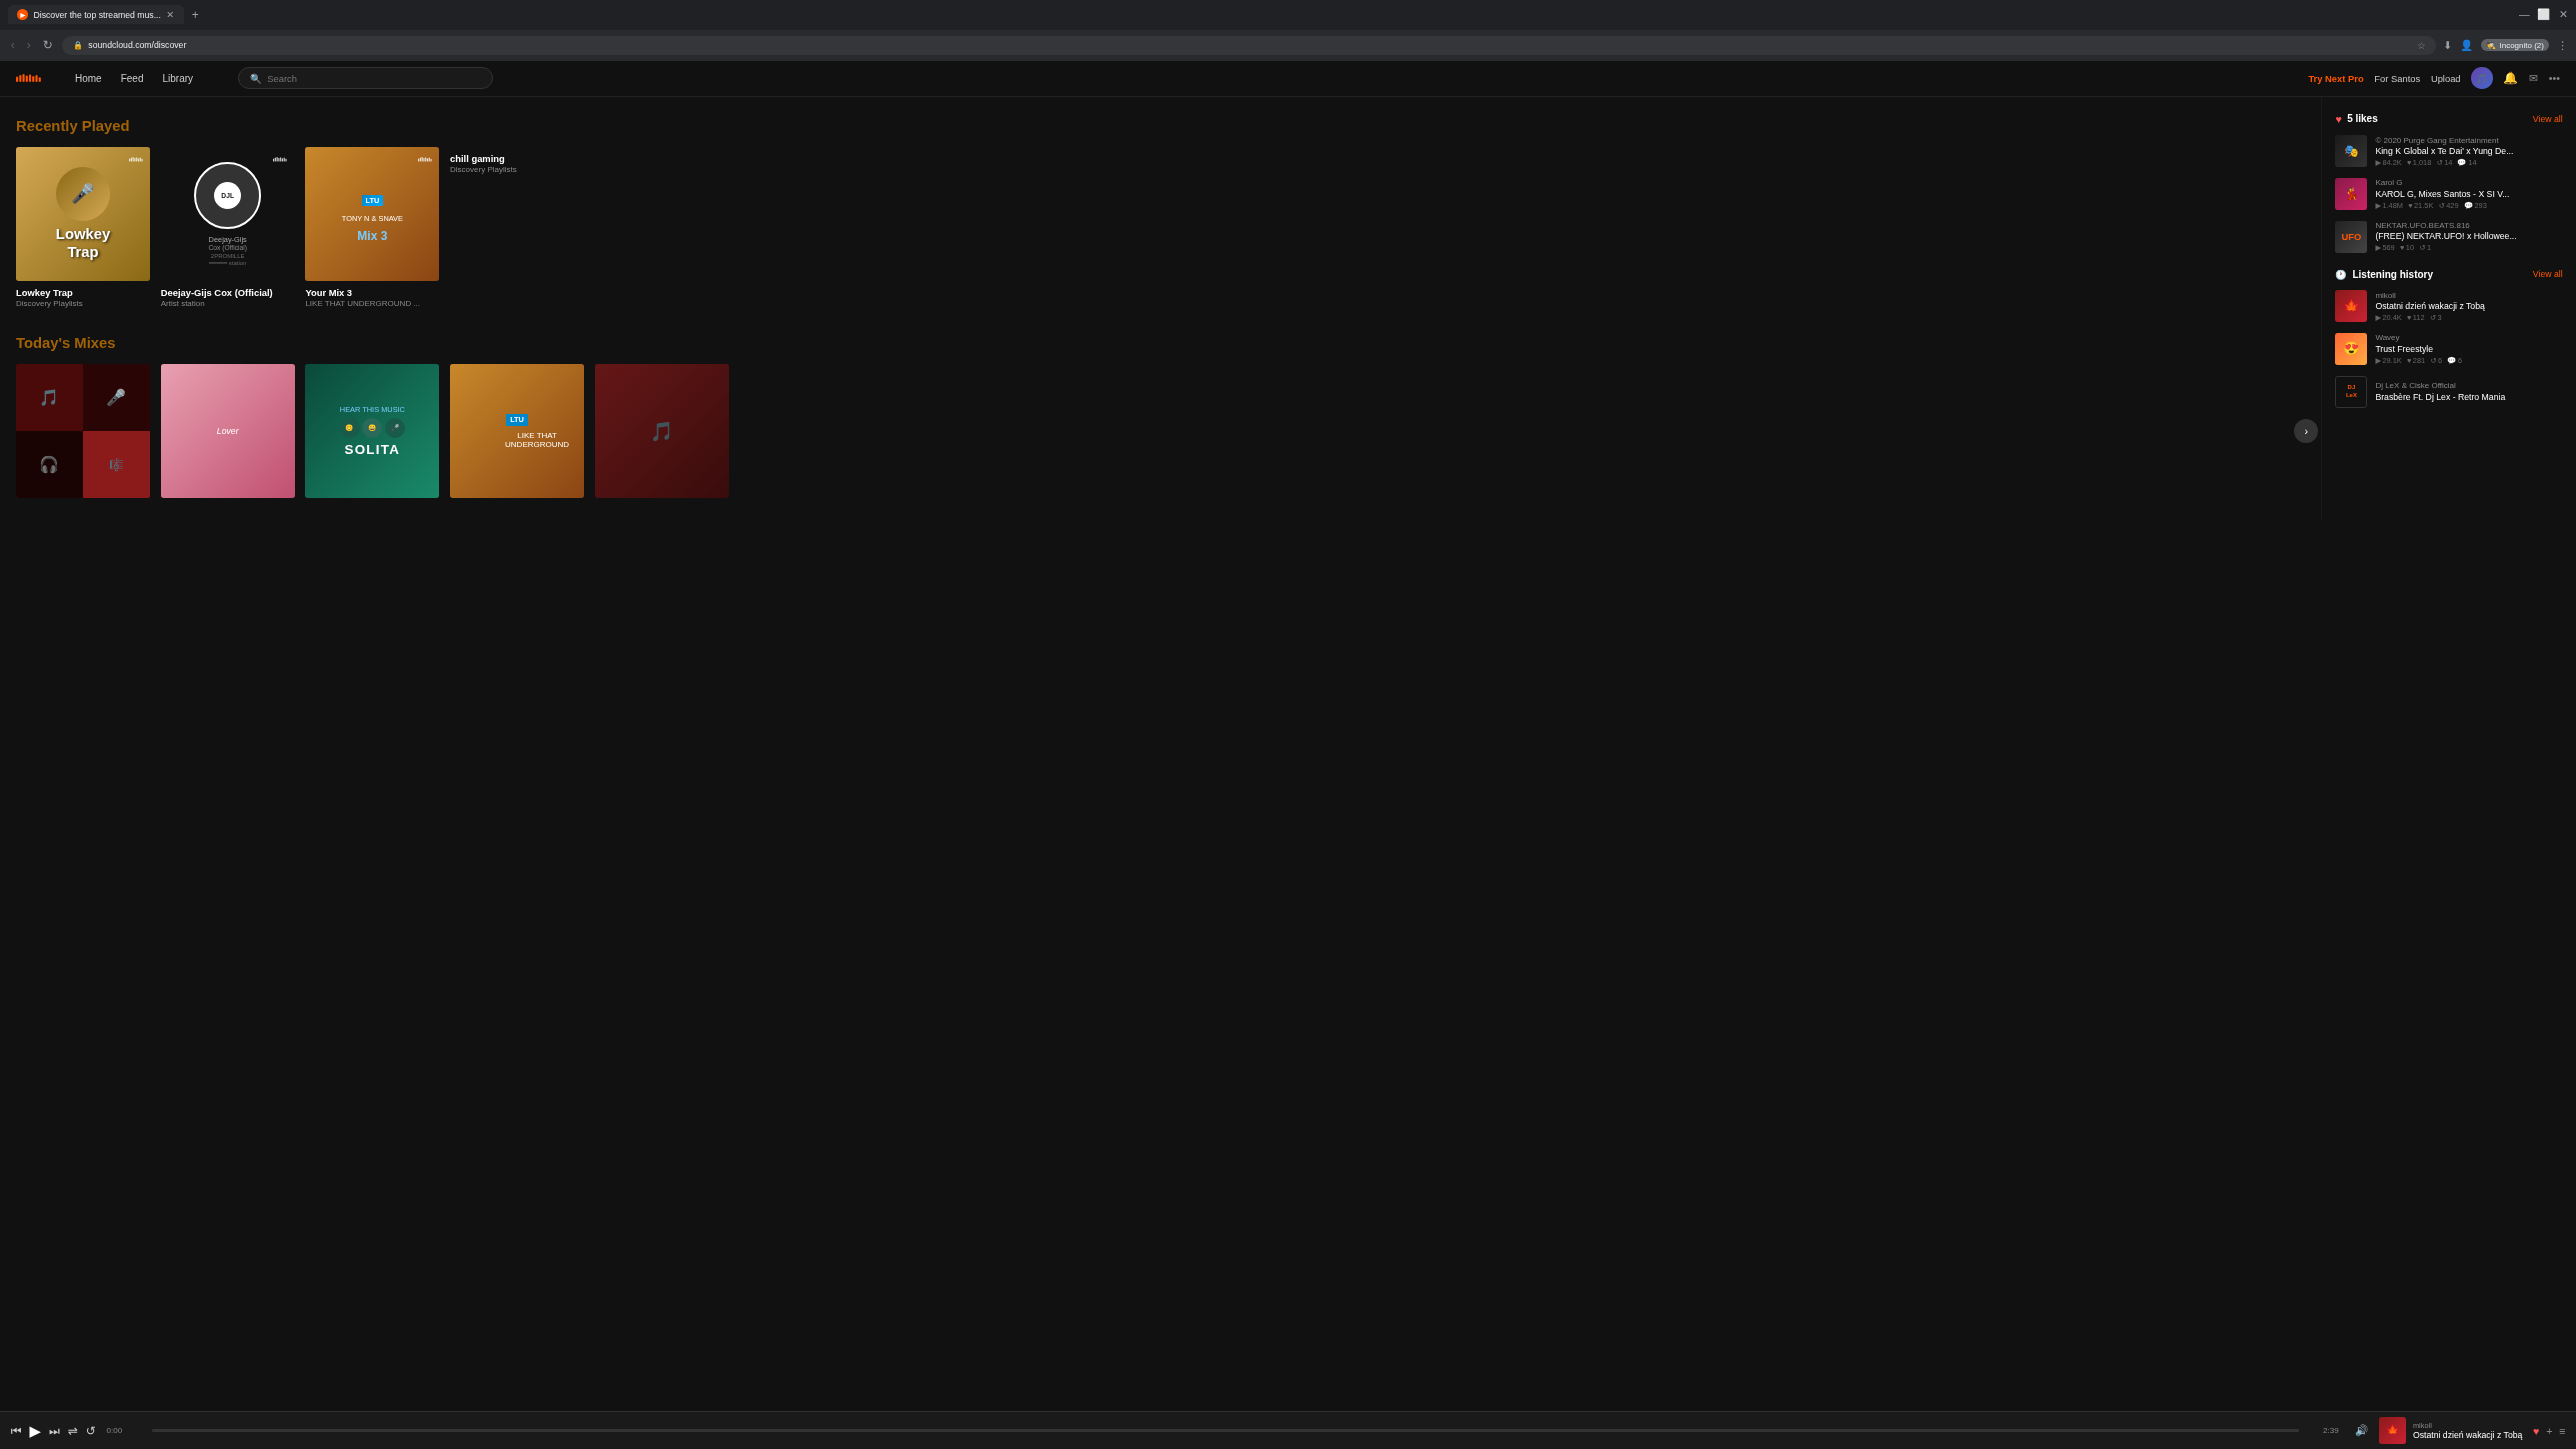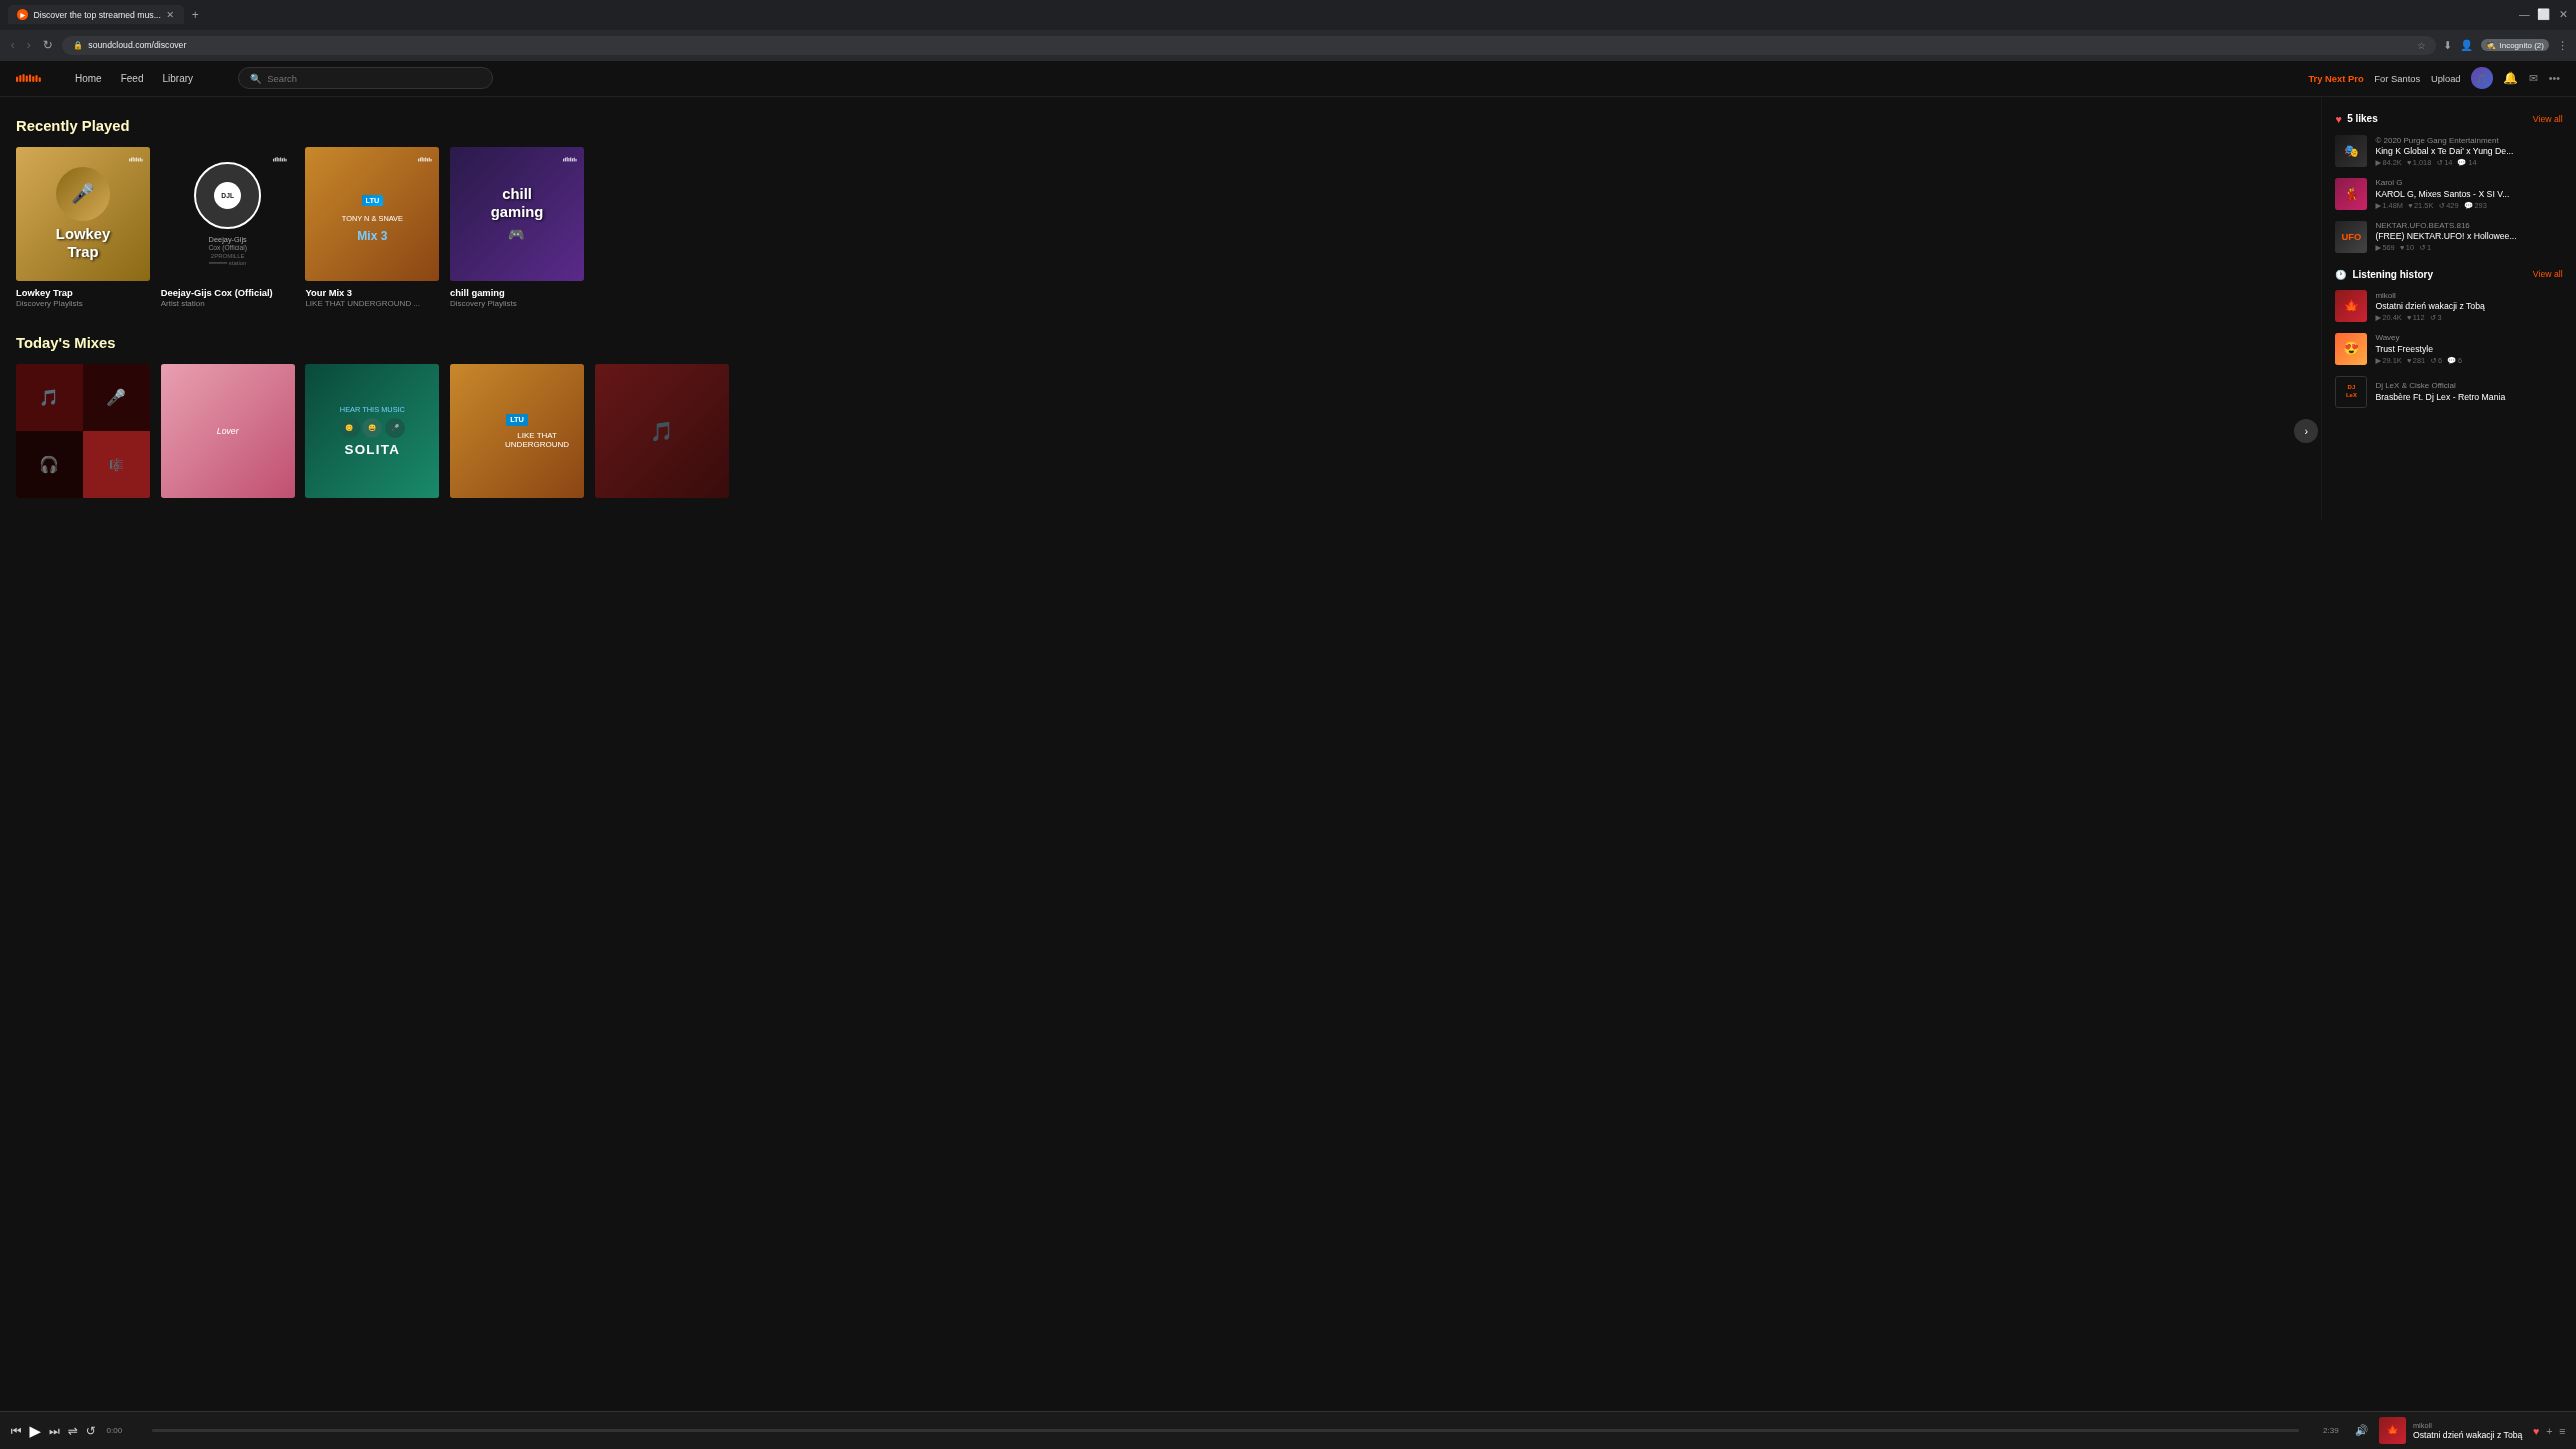--- a/index.html
+++ b/index.html
@@ -41,21 +41,21 @@
     .notif-icon { color: #f50; font-size: 12px; cursor: pointer; }
     .msg-icon { color: #888; font-size: 10.7px; cursor: pointer; }
     .more-icon { color: #888; font-size: 10.7px; cursor: pointer; }
 
     
     .main-content { display: flex; gap: 0; }
     .content-area { flex: 1; padding: 21.5px 16px; max-width: calc(100% - 255px); }
     .sidebar { width: 255px; padding: 16px 13.4px; border-left: 0.7px solid #1a1a1a; }
 
     
-    .section-header { font-size: 14.8px; font-weight: 700; color: #fef9c3; margin-bottom: 13.4px; }
+    .section-header { font-size: 14.8px; font-weight: 700; color: #a16207; margin-bottom: 13.4px; }
 
     
     .cards-grid { display: flex; gap: 10.7px; flex-wrap: wrap; margin-bottom: 27px; }
     .card { width: 134px; cursor: pointer; }
     .card-image { width: 134px; height: 134px; border-radius: 2.7px; overflow: hidden; position: relative; background: #222; }
     .card-overlay-icon { position: absolute; top: 6.7px; right: 6.7px; }
     .card-title { font-size: 9.4px; font-weight: 600; color: #fff; margin-top: 5.4px; }
     .card-subtitle { font-size: 8px; color: #888; margin-top: 1.3px; }
 
     
@@ -275,38 +275,20 @@
                   <rect x="36" y="3" width="4" height="13" rx="2"></rect>
                   <rect x="42" y="7" width="4" height="9" rx="2"></rect>
                 </svg>
               </div>
             </div>
             <div class="card-title">Your Mix 3</div>
             <div class="card-subtitle">LIKE THAT UNDERGROUND ...</div>
           </div>
 
           <div class="card">
-            <div class="card-image card-chill">
-              <div style="text-align:center; padding:20px 10.7px;">
-                <div class="card-text">chill<br>gaming</div>
-                <div style="font-size:13.4px; margin-top:5.4px;">🎮</div>
-              </div>
-              <div class="card-overlay-icon">
-                <svg width="14.8" height="9.4" viewBox="0 0 50 20" fill="rgba(255,255,255,0.8)">
-                  <rect x="0" y="6" width="4" height="10" rx="2"></rect>
-                  <rect x="6" y="3" width="4" height="13" rx="2"></rect>
-                  <rect x="12" y="1" width="4" height="15" rx="2"></rect>
-                  <rect x="18" y="4" width="4" height="12" rx="2"></rect>
-                  <rect x="24" y="2" width="4" height="14" rx="2"></rect>
-                  <rect x="30" y="5" width="4" height="11" rx="2"></rect>
-                  <rect x="36" y="3" width="4" height="13" rx="2"></rect>
-                  <rect x="42" y="7" width="4" height="9" rx="2"></rect>
-                </svg>
-              </div>
-            </div>
             <div class="card-title">chill gaming</div>
             <div class="card-subtitle">Discovery Playlists</div>
           </div>
         </div>
       </section>
 
       <section>
         <h2 class="section-header">Today's Mixes</h2>
         <div style="position:relative;">
           <div class="cards-row">

